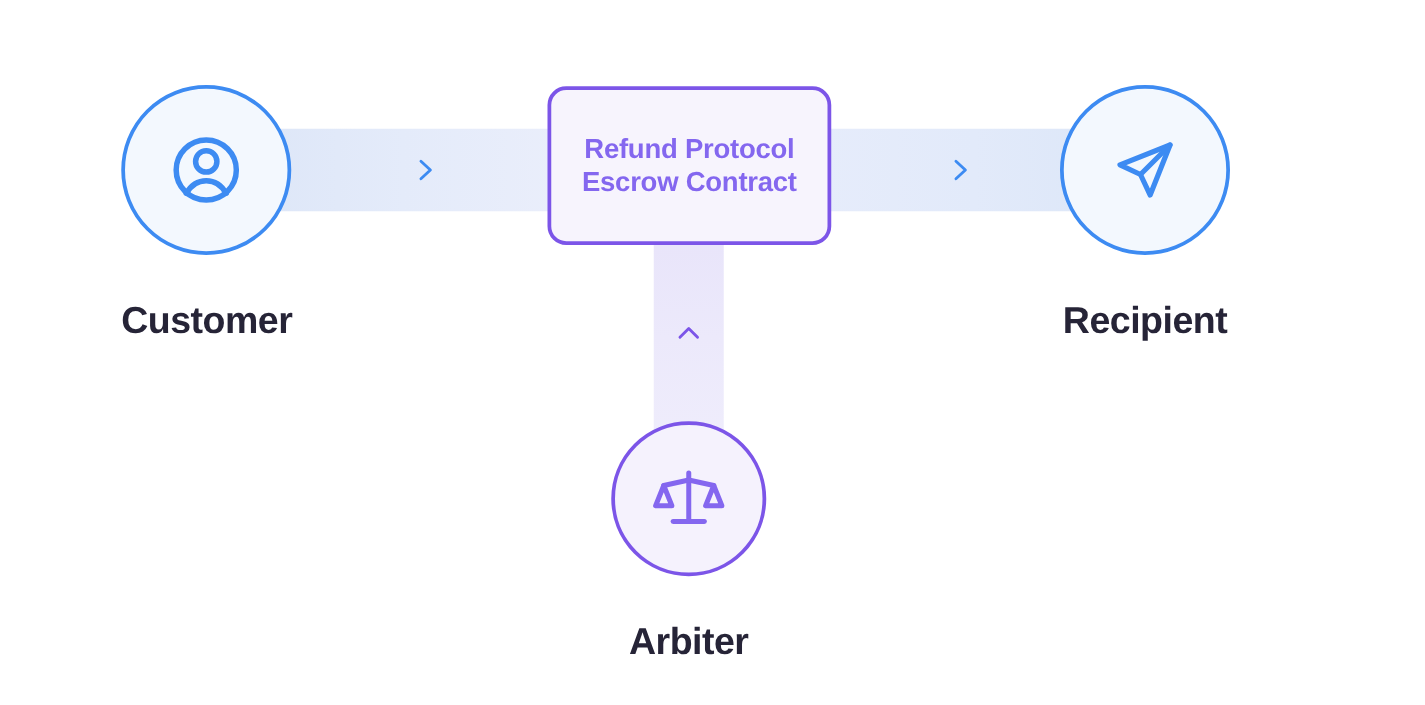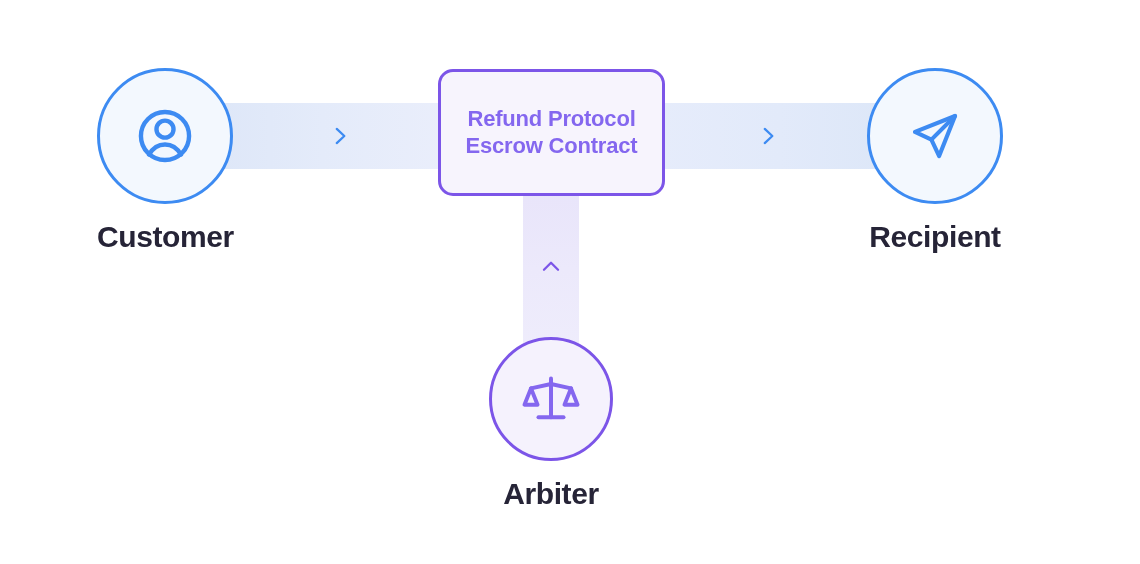--- a/index.html
+++ b/index.html
@@ -48,20 +48,21 @@
   .chevron.c-left  { left: 327px; top: 123px; }
   .chevron.c-right { left: 755px; top: 123px; }
   .chevron.c-up    { left: 538px; top: 253px; }
 
   
   .node {
     position: absolute;
     display: flex;
     flex-direction: column;
     align-items: center;
+    gap: 20px;
   }
   .node-circle {
     box-sizing: border-box;
     border-radius: 50%;
     display: flex;
     align-items: center;
     justify-content: center;
   }
   .node-circle.blue {
     width: 136px;
@@ -78,21 +79,21 @@
   .node-label {
     margin-top: 16px;
     font-size: 30px;
     font-weight: 700;
     letter-spacing: -0.4px;
     color: #262437;
     white-space: nowrap;
   }
 
   #node-customer  { left: 97px;  top: 68px; }
-  #node-recipient { left: 867px; top: 68px; }
+  #node-recipient { left: 848px; top: 68px; }
   #node-arbiter   { left: 489px; top: 337px; justify-content: flex-end; }
 
   
   #contract-box {
     position: absolute;
     left: 438px;
     top: 69px;
     width: 227px;
     height: 127px;
     box-sizing: border-box;

